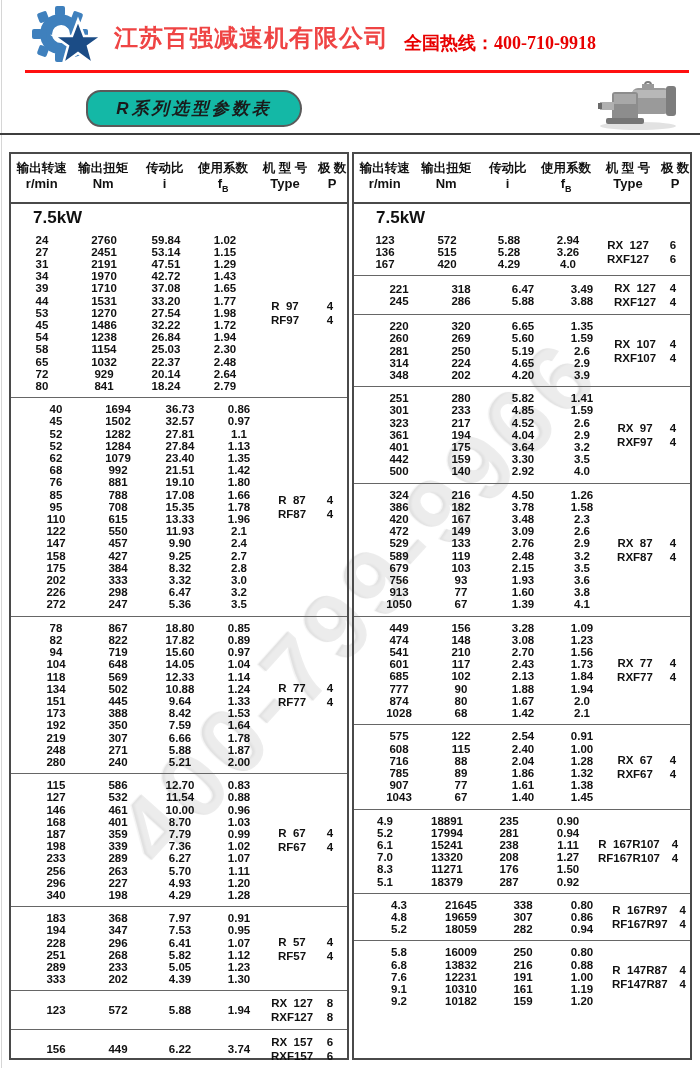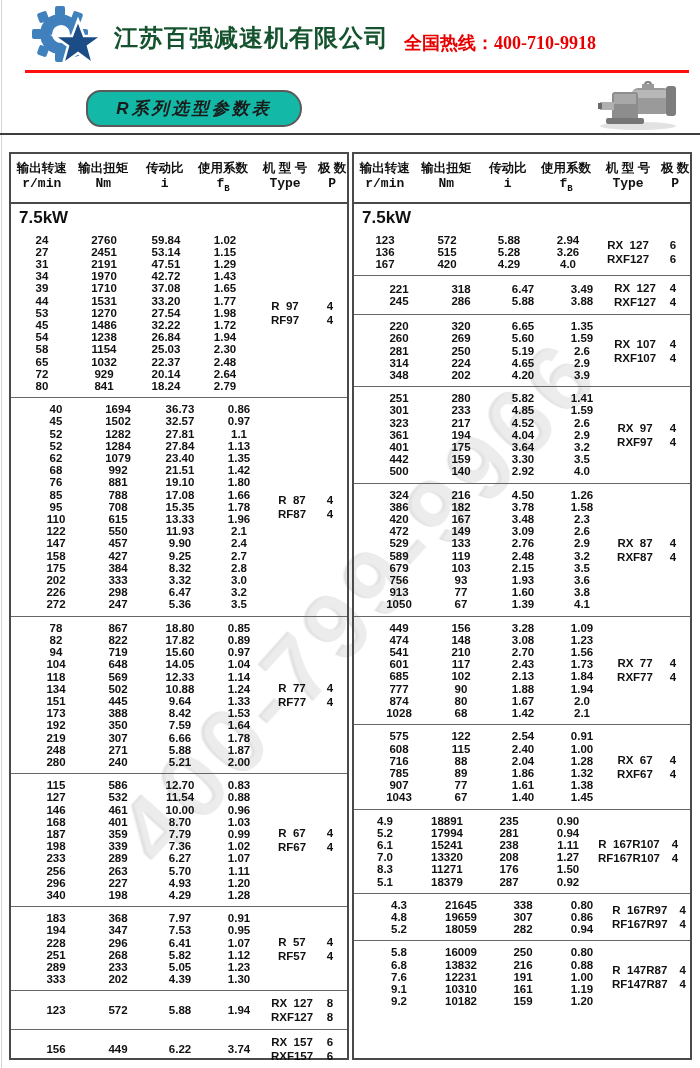--- a/index.html
+++ b/index.html
@@ -4,21 +4,21 @@
 <style>
   html,body{margin:0;padding:0;}
   body{
     width:700px;height:1068px;position:relative;background:#ffffff;
     font-family:"Liberation Sans","DejaVu Sans",sans-serif;color:#111;
     overflow:hidden;
   }
   .page-edge-left{position:absolute;left:1px;top:0;width:1px;height:1068px;background:#d6d6d6;}
   
   .logo{position:absolute;left:26px;top:4px;width:90px;height:64px;}
-  .company-name{position:absolute;left:114px;top:22px;font-size:24px;font-weight:bold;letter-spacing:1px;color:#14532d;}
+  .company-name{position:absolute;left:114px;top:22px;font-size:24px;font-weight:bold;letter-spacing:1px;color:#ef4444;}
   .hotline{position:absolute;left:404px;top:31px;font-size:18px;font-weight:bold;color:#e80000;
     font-family:"Liberation Serif","DejaVu Serif",serif;}
   .red-rule{position:absolute;left:25px;top:70px;width:664px;height:3px;background:#ff1010;}
   .title-badge{position:absolute;left:86px;top:90px;width:212px;height:33px;border:2px solid #5a5a5a;
     border-radius:16px 20px 20px 16px;display:flex;align-items:center;justify-content:center;
     font-size:17px;font-weight:bold;font-style:italic;letter-spacing:3px;color:#1a1a1a;background:#14b8a6;}
   .motor-img{position:absolute;left:592px;top:76px;width:92px;height:56px;}
   .dark-rule{position:absolute;left:0;top:133px;width:700px;height:2px;background:#3d3d3d;}
   
   .watermark{position:absolute;left:96px;top:812px;z-index:1;
@@ -26,24 +26,24 @@
     color:rgba(110,110,110,0.12);
     text-shadow:2px 2px 2px rgba(255,255,255,0.9), -1px -1px 1px rgba(0,0,0,0.05);
     transform:rotate(-48deg);transform-origin:0 0;}
   
   .tables-wrap{position:absolute;left:9px;top:152px;width:684px;display:flex;gap:3px;z-index:2;}
   .ptable{width:340px;height:908px;box-sizing:border-box;border:2px solid #4a4a4a;background:transparent;
     display:flex;flex-direction:column;}
   .thead{display:flex;border-bottom:2px solid #4a4a4a;padding:6px 0 5px 2px;}
   .hcol{display:flex;flex-direction:column;align-items:center;font-weight:bold;}
   .hcn{font-size:12.5px;line-height:16px;letter-spacing:0;}
-  .hen{font-size:13px;line-height:15px;font-family:Liberation Mono, monospace;}
+  .hen{font-size:13px;line-height:15px;}
   .hen sub{font-size:9px;}
   .w0{width:58px}.w1{width:66px}.w2{width:58px}.w3{width:60px}.w4{width:65px}.w5{width:30px}
-  .power-title{font-size:17px;font-weight:bold;padding:5px 0 2px 8px;line-height:18px;}
+  .power-title{font-size:17px;font-weight:bold;padding:5px 0 2px 22px;line-height:18px;}
   .section + .section{border-top:1px solid #666;}
   .block{display:flex;align-items:center;padding:5px 2px;}
   .block + .block{border-top:1px solid #666;padding-left:16px;}
   .rows{width:242px;display:flex;flex-direction:column;}
   .drow{display:flex;line-height:12.2px;font-size:11.5px;font-weight:bold;}
   .c{text-align:center;}
   .c0{width:58px}.c1{width:66px}.c2{width:58px}.c3{width:60px}
   .types{flex:1;display:flex;flex-direction:column;justify-content:space-between;}
   .typeline{display:flex;line-height:14px;font-size:11.5px;font-weight:bold;}
   .tname{flex:1;text-align:center;white-space:pre;}

